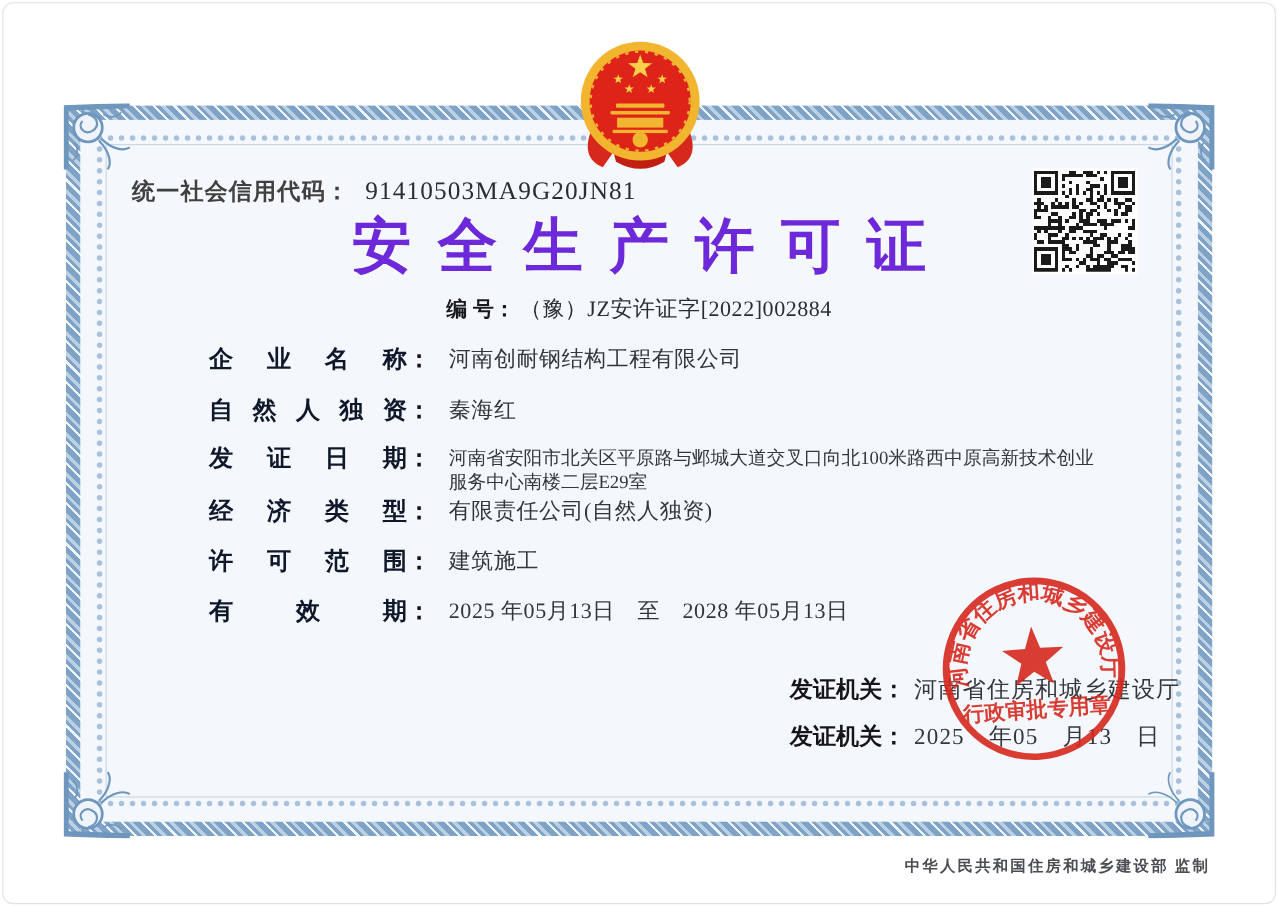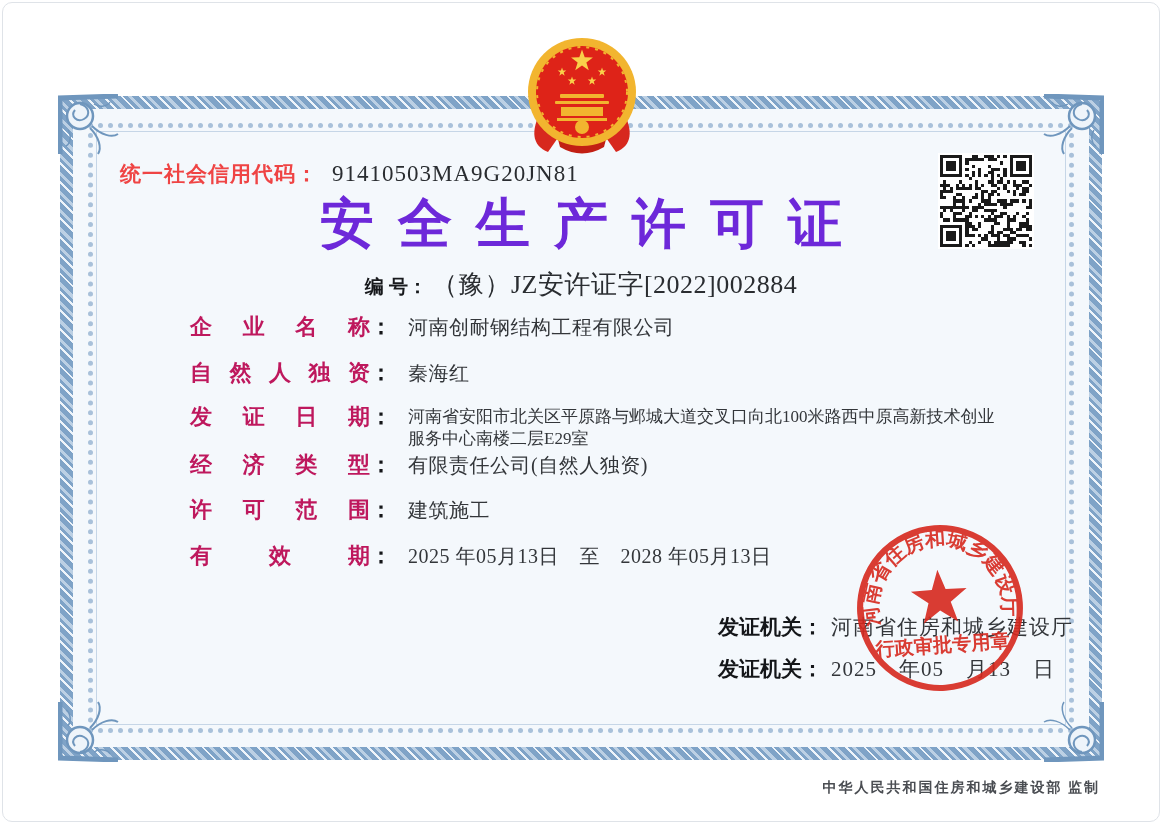--- a/index.html
+++ b/index.html
@@ -21,35 +21,35 @@
   .corner.tl{left:58px;top:94px;}
   .corner.tr{left:1042px;top:94px;transform:scaleX(-1);}
   .corner.bl{left:58px;top:700px;transform:scaleY(-1);}
   .corner.br{left:1042px;top:700px;transform:scale(-1,-1);}
   
   .emblem{position:absolute;left:514px;top:34px;width:136px;height:132px;z-index:5;}
   .qr{position:absolute;left:938px;top:153px;width:92px;height:92px;background:#fff;padding:2px;z-index:4;}
   .seal{position:absolute;left:854px;top:522px;width:172px;height:172px;z-index:7;opacity:.9;transform:rotate(-4deg);}
   
   .credit-row{position:absolute;left:120px;top:160px;display:flex;align-items:baseline;gap:14px;z-index:4;}
-  .credit-label{font-size:21px;font-weight:bold;color:#ef4444;letter-spacing:1px;}
+  .credit-label{font-size:21px;font-weight:bold;color:#404040;letter-spacing:1px;}
   .credit-value{font-family:"Liberation Serif","DejaVu Serif",serif;font-size:23px;color:#2a2d31;letter-spacing:1px;}
   .title{
     position:absolute;left:0;right:0;top:188px;text-align:center;z-index:4;
     font-size:54px;font-weight:bold;color:#6d28d9;letter-spacing:24px;text-indent:24px;
   }
   .serial-row{position:absolute;left:0;right:0;top:267px;text-align:center;z-index:4;}
   .serial-label{font-size:19px;font-weight:bold;color:#17191c;margin-top:30px;}
-  .serial-value{font-family:"Liberation Serif","DejaVu Serif",serif;font-size:26px;color:#2a2d31;letter-spacing:.5px;}
+  .serial-value{font-family:"Liberation Serif","DejaVu Serif",serif;font-size:20px;color:#2a2d31;letter-spacing:.5px;}
   .fields{position:absolute;left:190px;top:0;width:760px;z-index:4;}
   .frow{position:absolute;display:flex;align-items:flex-start;}
   .frow.r1{top:312px;} .frow.r2{top:358px;} .frow.r3{top:402px;}
   .frow.r4{top:450px;} .frow.r5{top:495px;} .frow.r6{top:541px;}
   .flabel{
-    display:inline-block;width:180px;font-size:22px;font-weight:bold;color:#be185d;line-height:30px;
+    display:inline-block;width:180px;font-size:22px;font-weight:bold;color:#0f172a;line-height:30px;
     text-align:justify;text-align-last:justify;
   }
   .fcolon{font-size:22px;font-weight:bold;color:#141619;line-height:30px;}
   .fvalue{
     font-family:"Liberation Serif","DejaVu Serif",serif;font-size:20px;color:#33363a;
     line-height:30px;padding-left:16px;letter-spacing:.5px;
   }
   .fvalue.addr{font-size:17px;line-height:22px;padding-top:4px;width:600px;letter-spacing:0;}
   .issuer-row,.date-row{position:absolute;left:718px;display:flex;align-items:baseline;z-index:6;}
   .issuer-row{top:613px;} .date-row{top:655px;}

